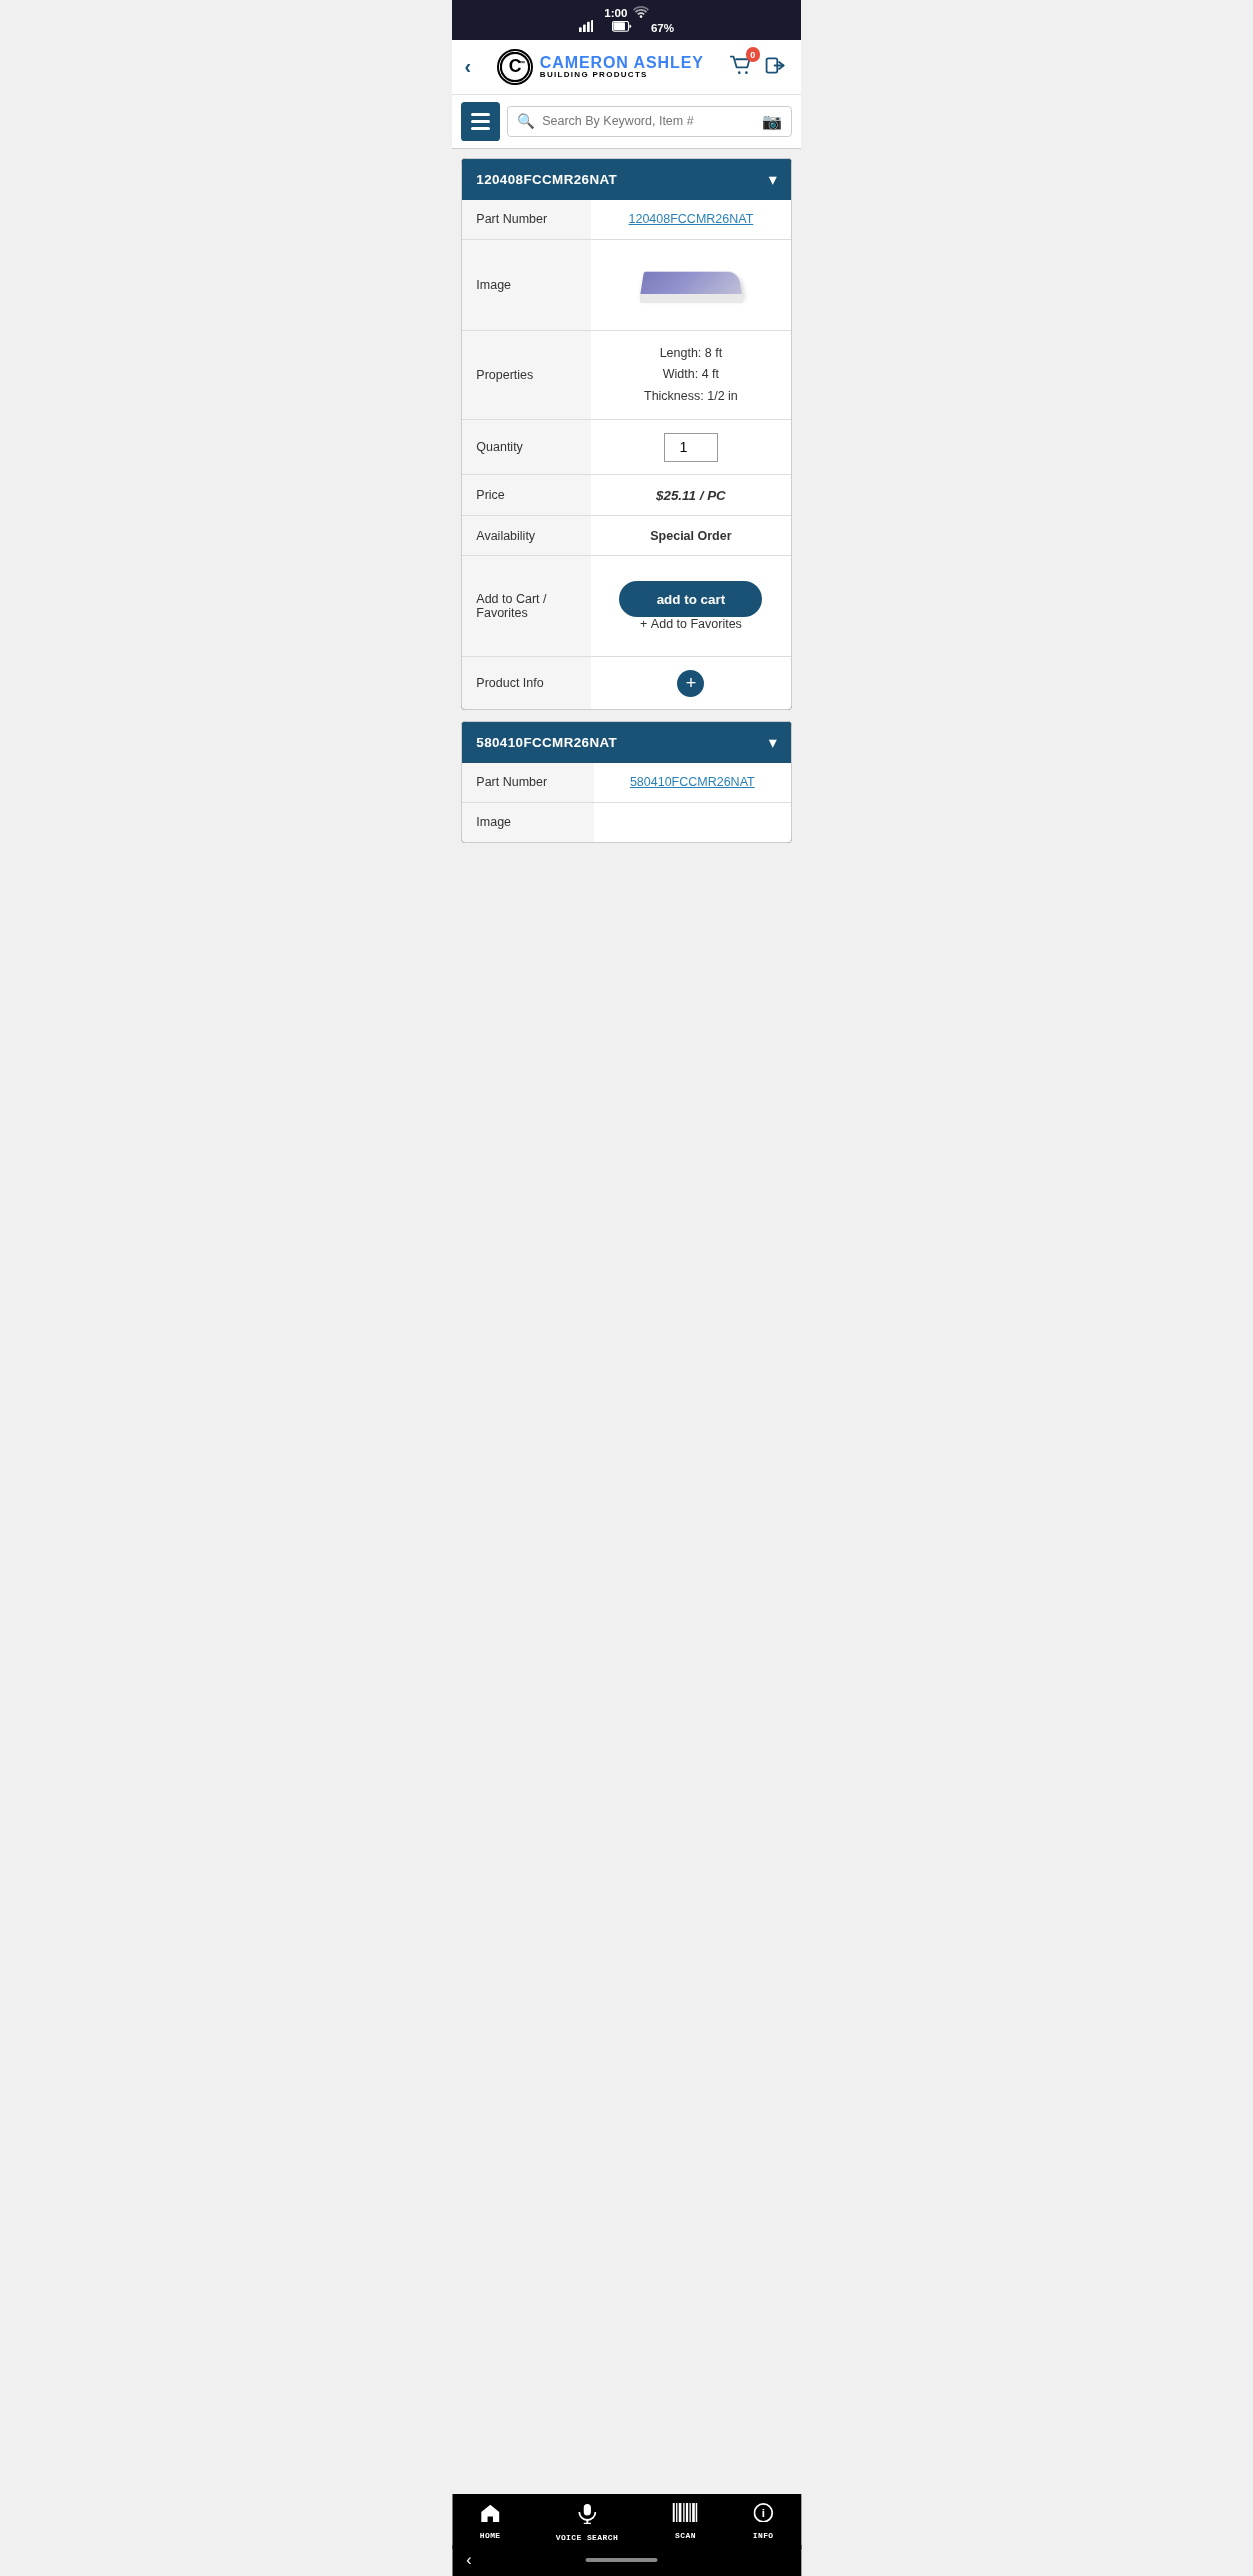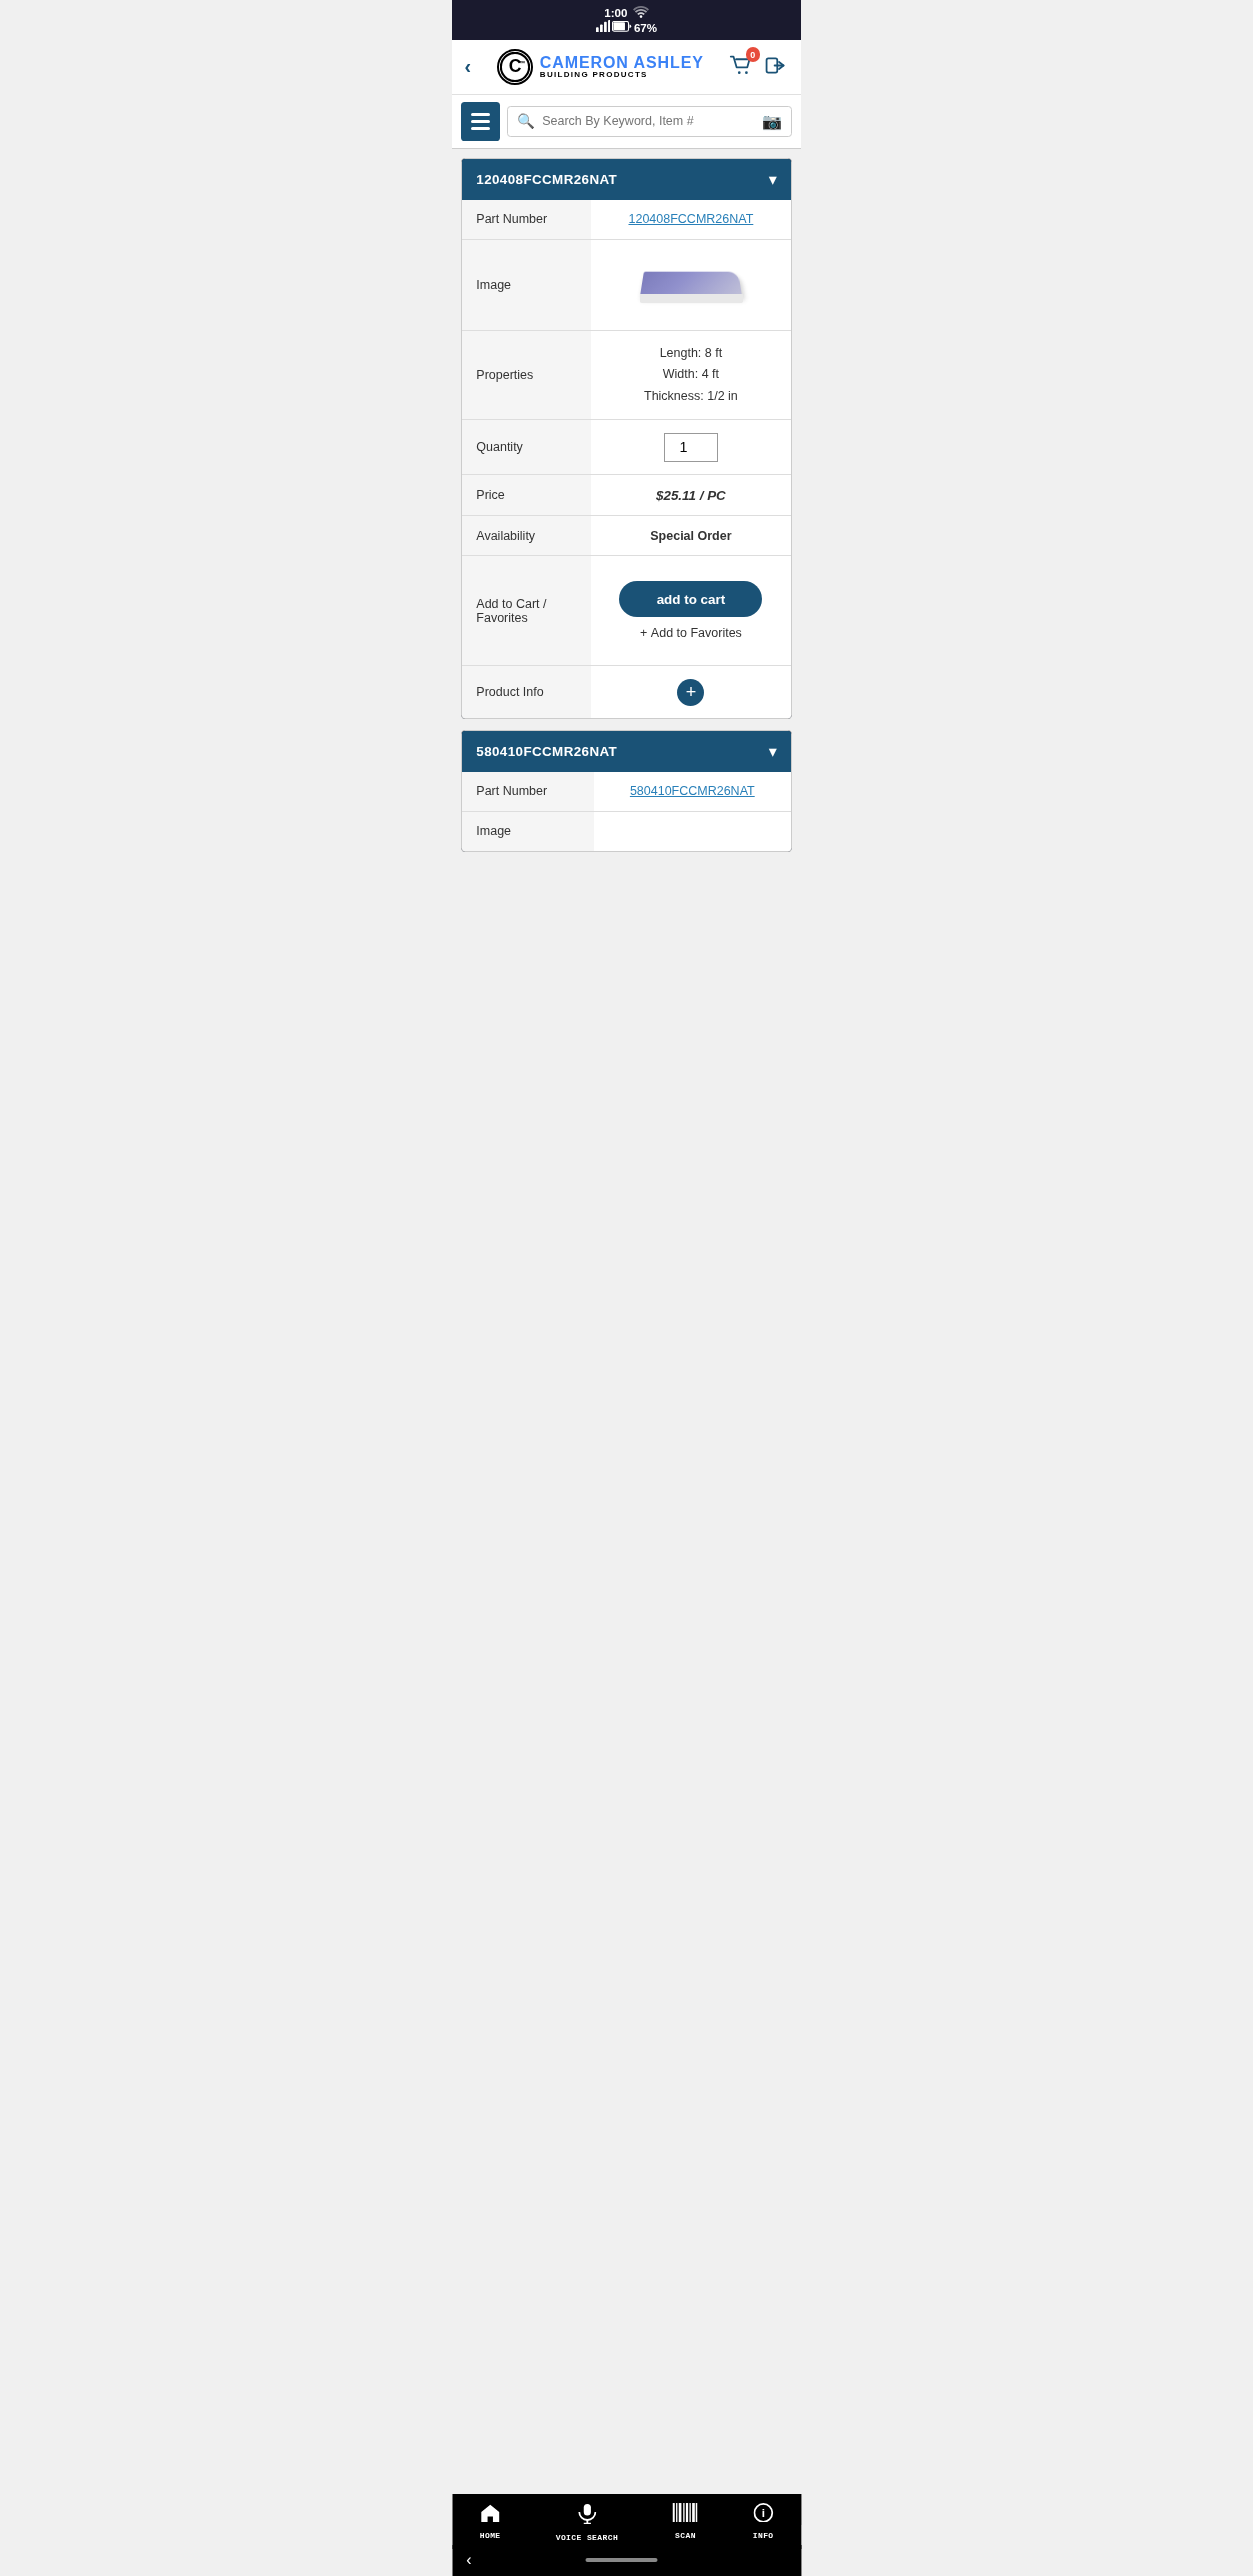--- a/index.html
+++ b/index.html
@@ -18,21 +18,21 @@
       color: white;
       display: flex;
       justify-content: space-between;
       align-items: center;
       padding: 5.4px 14.3px;
       font-size: 11.6px;
       font-weight: 600;
       flex-direction: column;
     }
     .status-left { display: flex; align-items: center; gap: 5.4px; }
-    .status-right { display: flex; align-items: center; gap: 2px; }
+    .status-right { display: flex; align-items: center; gap: 19px; }
 
     
     .header {
       background: white;
       display: flex;
       align-items: center;
       justify-content: space-between;
       padding: 9px 12.5px;
       border-bottom: 0.9px solid #e0e0e0;
     }
@@ -273,21 +273,20 @@
     .avail-bold {
       font-weight: 700;
       font-size: 12.5px;
     }
 
     
     .cart-fav-cell {
       display: flex;
       flex-direction: column;
       align-items: center;
-      gap: 9px;
       padding: 12.5px 14.3px;
     }
     .add-to-cart-btn {
       background: #1a5276;
       color: white;
       border: none;
       border-radius: 22.4px;
       padding: 10.7px 27px;
       font-size: 13.4px;
       font-weight: 600;

